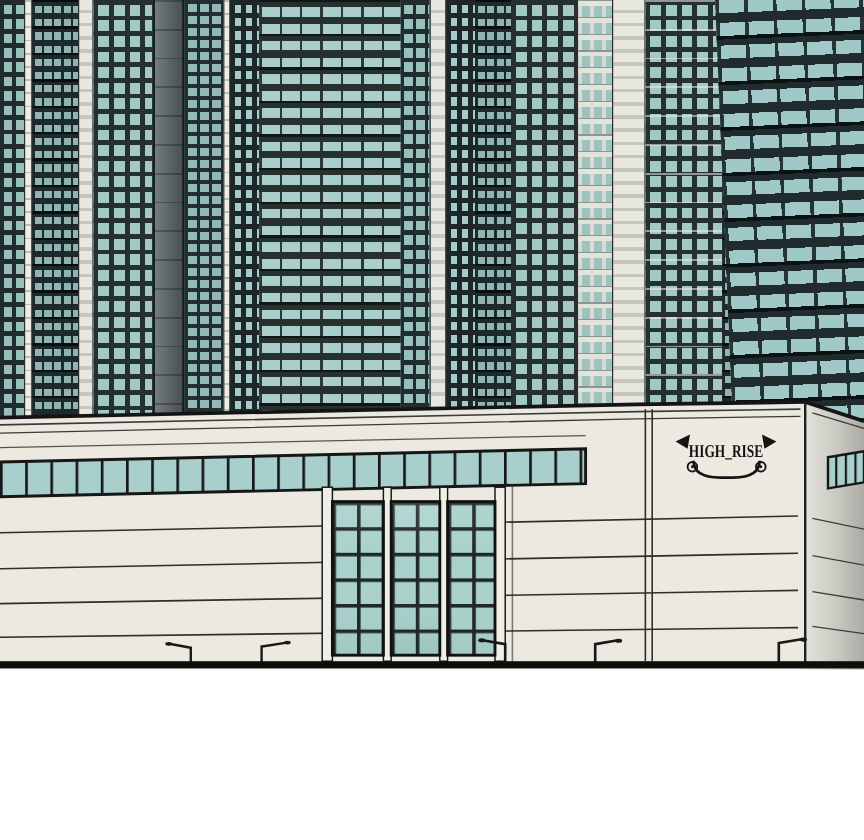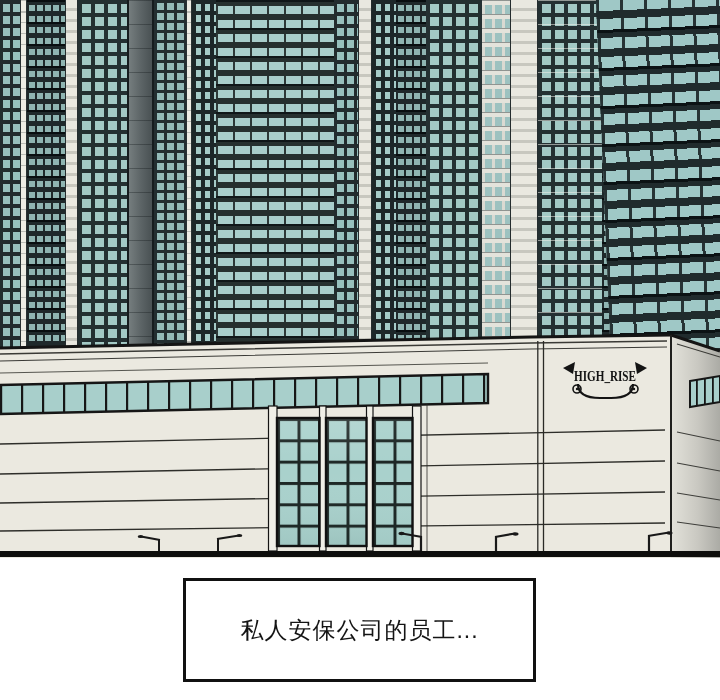--- a/index.html
+++ b/index.html
@@ -248,17 +248,14 @@
       </g>
       <g>
         <path d="M649,552 L649,536 M648,536 L669,532.5" stroke-width="2.2"></path>
         <ellipse cx="669.5" cy="533" rx="3" ry="1.7" fill="#191919" stroke="none"></ellipse>
       </g>
     </g>
 
     <rect x="0" y="551" width="720" height="6" fill="#0e0e0c"></rect>
   </svg>
 
-  <div class="caption">
-    <span>私人安保公司的员工...</span>
-  </div>
 
 </div>
 
 </body></html>

